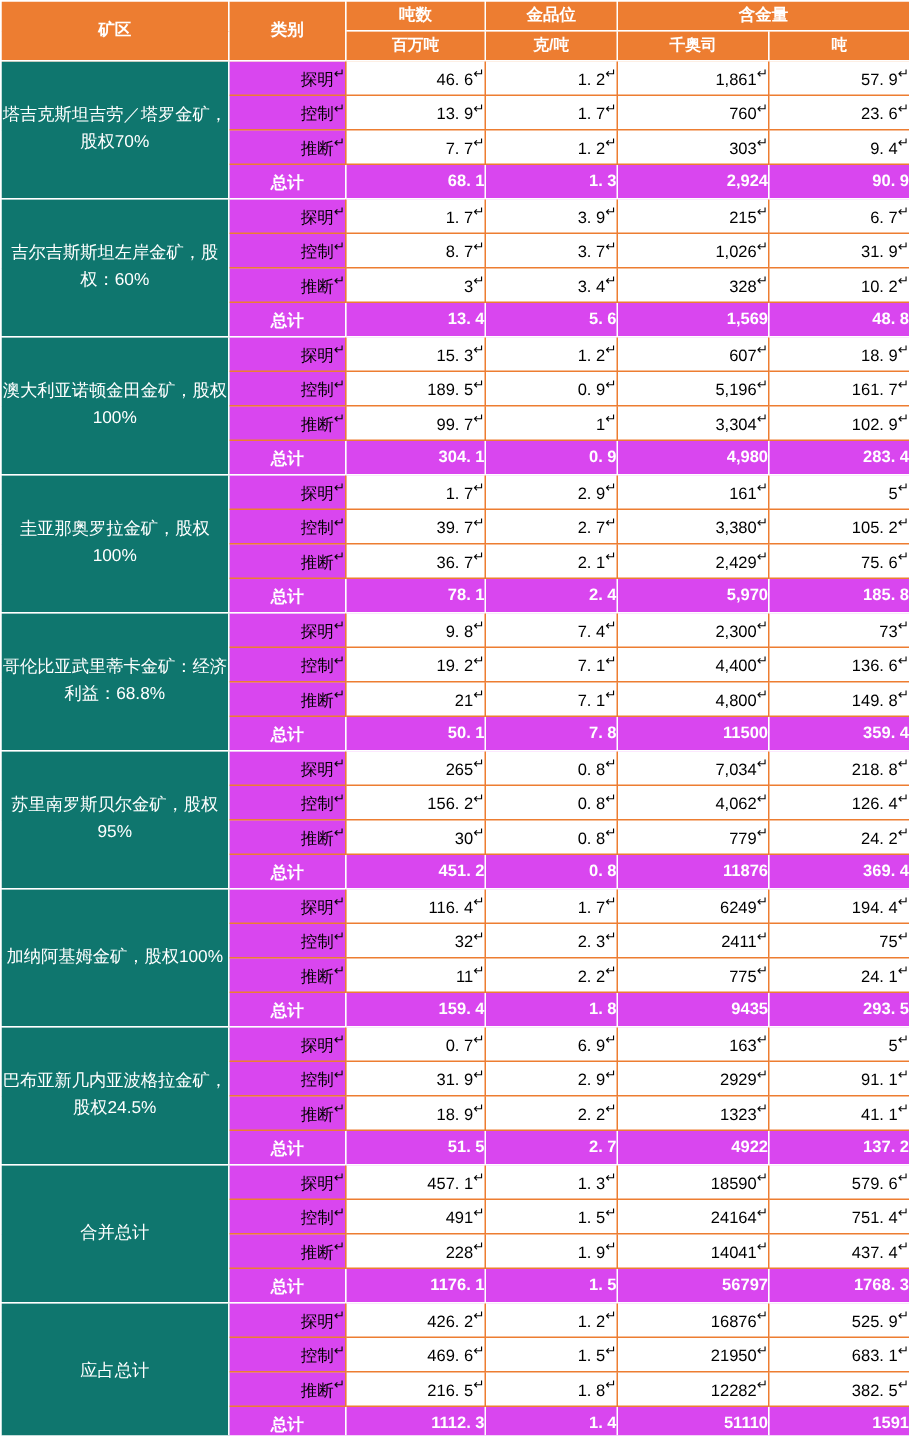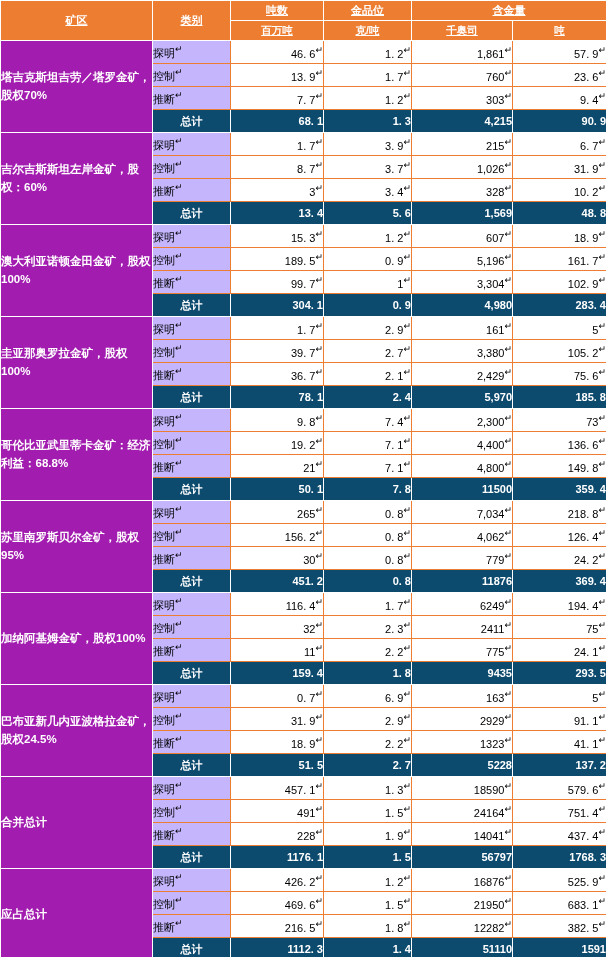--- a/index.html
+++ b/index.html
@@ -39,63 +39,62 @@
   
   .hdr-cell {
     background: #ED7D31;
     color: #ffffff;
     font-weight: bold;
     text-align: center;
     font-size: 11px;
     border: 1px solid #ffffff;
     line-height: 1.25;
     padding: 3px 1px;
-    text-decoration: underline;
   }
   .hdr-top {
     height: 20px;
   }
   .hdr-sub {
     height: 19px;
     font-size: 10.5px;
     font-weight: bold;
   }
   
   .region {
-    background: #a21caf;
+    background: #0f766e;
     color: #ffffff;
-    font-weight: bold;
-    text-align: left;
+    font-weight: normal;
+    text-align: center;
     font-size: 11.5px;
     border: 1px solid #ffffff;
     line-height: 1.5;
     padding: 2px 4px;
   }
 
   
   .cat {
-    background: #c4b5fd;
+    background: #d946ef;
     color: #000000;
     font-size: 11px;
-    text-align: left;
+    text-align: right;
     border: 1px solid #ED7D31;
     height: 22px;
   }
   .num {
     background: #ffffff;
     color: #000000;
     font-size: 11px;
     text-align: right;
     padding-right: 14px;
     border: 1px solid #ED7D31;
     height: 22px;
   }
   
   tr.total .cat, tr.total .num {
-    background: #0c4a6e;
+    background: #d946ef;
     color: #ffffff;
     font-weight: bold;
     border: 1px solid #ffffff;
   }
   tr.total .cat { text-align: center; }
   .mark {
     font-size: 9px;
     color: #000000;
     vertical-align: super;
   }
@@ -148,21 +147,21 @@
           <td class="cat">推断<span class="mark">↵</span></td>
           <td class="num">7. 7<span class="mark">↵</span></td>
           <td class="num">1. 2<span class="mark">↵</span></td>
           <td class="num">303<span class="mark">↵</span></td>
           <td class="num">9. 4<span class="mark">↵</span></td>
         </tr>
         <tr class="total">
           <td class="cat">总计</td>
           <td class="num">68. 1</td>
           <td class="num">1. 3</td>
-          <td class="num">4,215</td>
+          <td class="num">2,924</td>
           <td class="num">90. 9</td>
         </tr>
         <tr>
           <td class="region" rowspan="4">吉尔吉斯斯坦左岸金矿，股权：60%</td>
           <td class="cat">探明<span class="mark">↵</span></td>
           <td class="num">1. 7<span class="mark">↵</span></td>
           <td class="num">3. 9<span class="mark">↵</span></td>
           <td class="num">215<span class="mark">↵</span></td>
           <td class="num">6. 7<span class="mark">↵</span></td>
         </tr>
@@ -351,21 +350,21 @@
           <td class="cat">推断<span class="mark">↵</span></td>
           <td class="num">18. 9<span class="mark">↵</span></td>
           <td class="num">2. 2<span class="mark">↵</span></td>
           <td class="num">1323<span class="mark">↵</span></td>
           <td class="num">41. 1<span class="mark">↵</span></td>
         </tr>
         <tr class="total">
           <td class="cat">总计</td>
           <td class="num">51. 5</td>
           <td class="num">2. 7</td>
-          <td class="num">5228</td>
+          <td class="num">4922</td>
           <td class="num">137. 2</td>
         </tr>
         <tr>
           <td class="region" rowspan="4">合并总计</td>
           <td class="cat">探明<span class="mark">↵</span></td>
           <td class="num">457. 1<span class="mark">↵</span></td>
           <td class="num">1. 3<span class="mark">↵</span></td>
           <td class="num">18590<span class="mark">↵</span></td>
           <td class="num">579. 6<span class="mark">↵</span></td>
         </tr>

